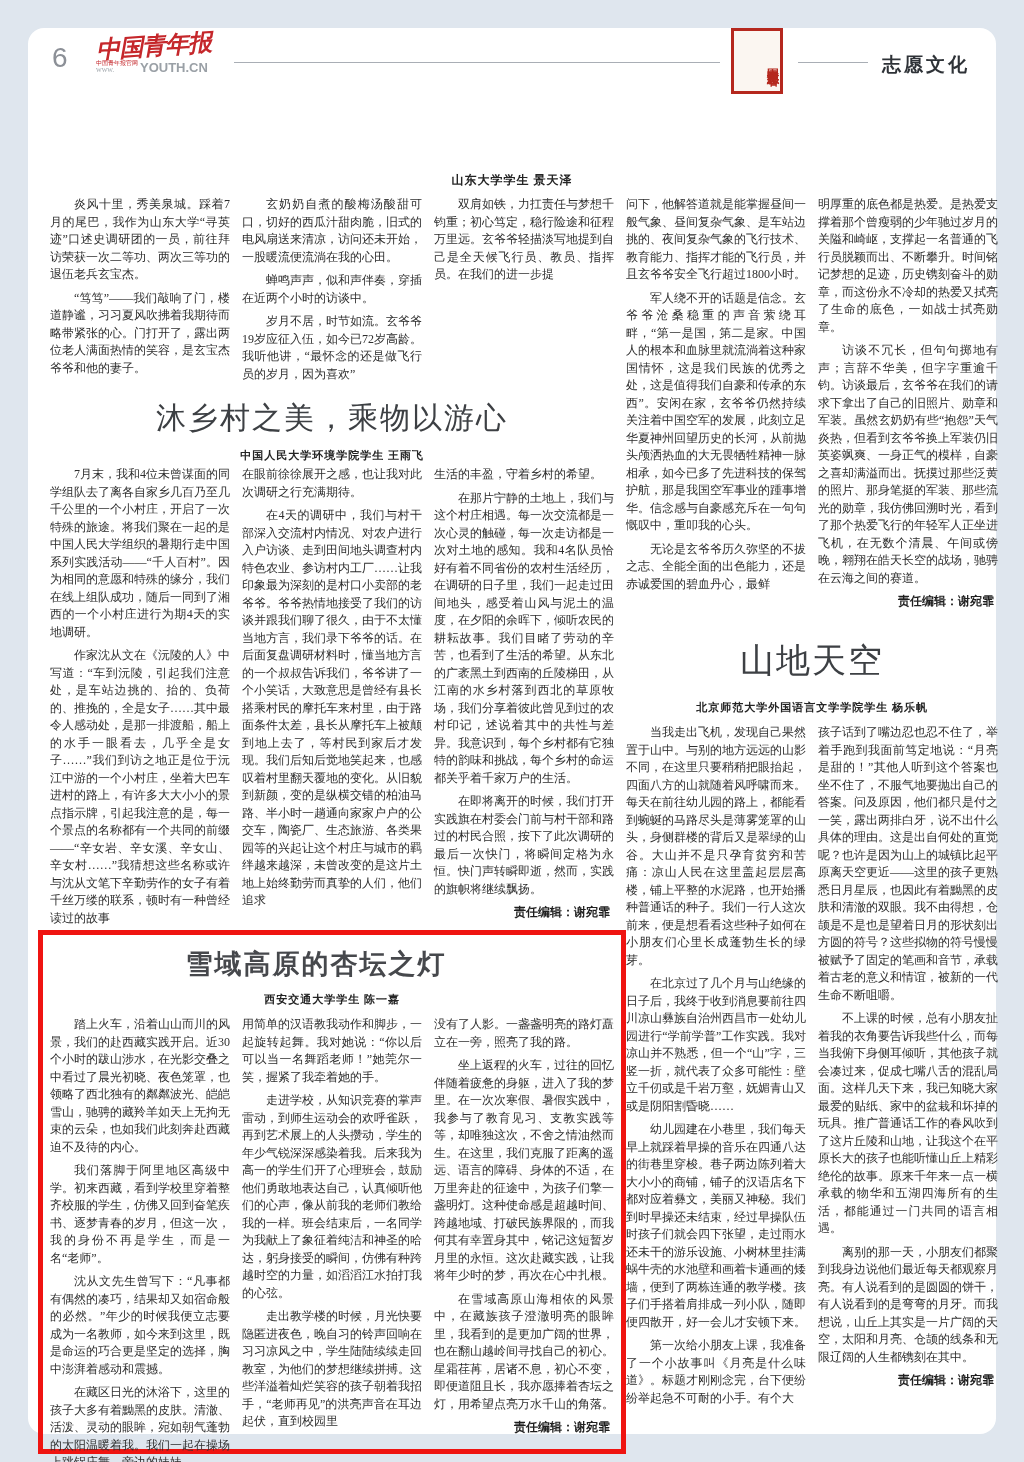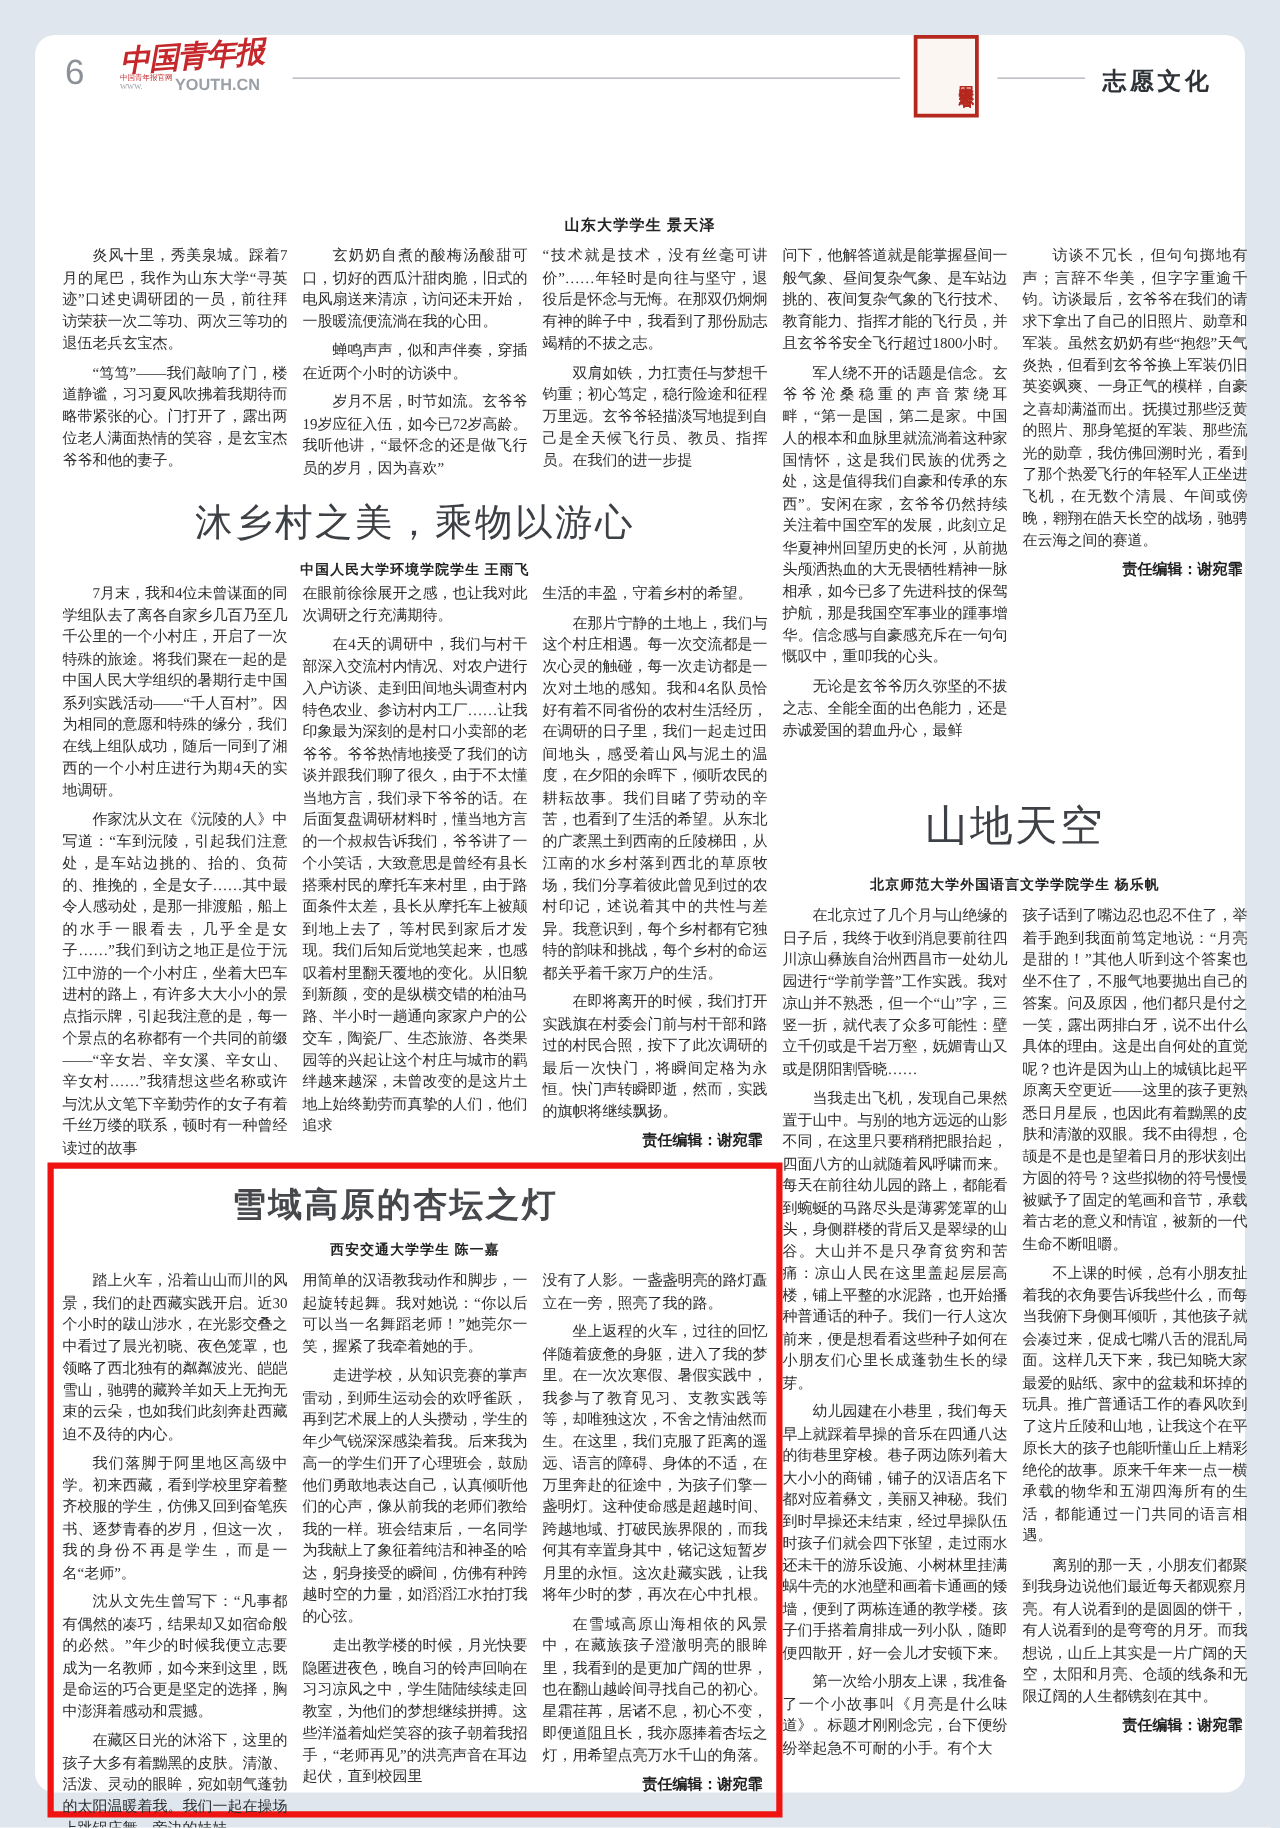--- a/index.html
+++ b/index.html
@@ -83,29 +83,29 @@
   <div class="col" style="left:50px;top:196px;">
     <p>炎风十里，秀美泉城。踩着7月的尾巴，我作为山东大学“寻英迹”口述史调研团的一员，前往拜访荣获一次二等功、两次三等功的退伍老兵玄宝杰。</p>
     <p>“笃笃”——我们敲响了门，楼道静谧，习习夏风吹拂着我期待而略带紧张的心。门打开了，露出两位老人满面热情的笑容，是玄宝杰爷爷和他的妻子。</p>
   </div>
   <div class="col" style="left:242px;top:196px;">
     <p>玄奶奶自煮的酸梅汤酸甜可口，切好的西瓜汁甜肉脆，旧式的电风扇送来清凉，访问还未开始，一股暖流便流淌在我的心田。</p>
     <p>蝉鸣声声，似和声伴奏，穿插在近两个小时的访谈中。</p>
     <p>岁月不居，时节如流。玄爷爷19岁应征入伍，如今已72岁高龄。我听他讲，“最怀念的还是做飞行员的岁月，因为喜欢”</p>
   </div>
   <div class="col" style="left:434px;top:196px;">
-    <p class="cont">“技术就是技术，没有丝毫可讲价”……年轻时是向往与坚守，退役后是怀念与无悔。在那双仍炯炯有神的眸子中，我看到了那份励志竭精的不拔之志。</p>
     <p>双肩如铁，力扛责任与梦想千钧重；初心笃定，稳行险途和征程万里远。玄爷爷轻描淡写地提到自己是全天候飞行员、教员、指挥员。在我们的进一步提</p>
   </div>
   <div class="col" style="left:626px;top:196px;">
     <p class="cont">问下，他解答道就是能掌握昼间一般气象、昼间复杂气象、是车站边挑的、夜间复杂气象的飞行技术、教育能力、指挥才能的飞行员，并且玄爷爷安全飞行超过1800小时。</p>
     <p>军人绕不开的话题是信念。玄爷爷沧桑稳重的声音萦绕耳畔，“第一是国，第二是家。中国人的根本和血脉里就流淌着这种家国情怀，这是我们民族的优秀之处，这是值得我们自豪和传承的东西”。安闲在家，玄爷爷仍然持续关注着中国空军的发展，此刻立足华夏神州回望历史的长河，从前抛头颅洒热血的大无畏牺牲精神一脉相承，如今已多了先进科技的保驾护航，那是我国空军事业的踵事增华。信念感与自豪感充斥在一句句慨叹中，重叩我的心头。</p>
     <p>无论是玄爷爷历久弥坚的不拔之志、全能全面的出色能力，还是赤诚爱国的碧血丹心，最鲜</p>
   </div>
   <div class="col" style="left:818px;top:196px;">
+    <p class="cont">明厚重的底色都是热爱。是热爱支撑着那个曾瘦弱的少年驰过岁月的关隘和崎岖，支撑起一名普通的飞行员脱颖而出、不断攀升。时间铭记梦想的足迹，历史镌刻奋斗的勋章，而这份永不冷却的热爱又拭亮了生命的底色，一如战士拭亮勋章。</p>
     <p>访谈不冗长，但句句掷地有声；言辞不华美，但字字重逾千钧。访谈最后，玄爷爷在我们的请求下拿出了自己的旧照片、勋章和军装。虽然玄奶奶有些“抱怨”天气炎热，但看到玄爷爷换上军装仍旧英姿飒爽、一身正气的模样，自豪之喜却满溢而出。抚摸过那些泛黄的照片、那身笔挺的军装、那些流光的勋章，我仿佛回溯时光，看到了那个热爱飞行的年轻军人正坐进飞机，在无数个清晨、午间或傍晚，翱翔在皓天长空的战场，驰骋在云海之间的赛道。</p>
     <p class="editor">责任编辑：谢宛霏</p>
   </div>
 
   <div class="title-md" style="left:50px;top:398px;width:564px;font-size:30px;">沐乡村之美，乘物以游心</div>
   <div class="byline" style="left:50px;top:448px;width:564px;font-size:11px;">中国人民大学环境学院学生 王雨飞</div>
 
   <div class="col" style="left:50px;top:466px;">
     <p>7月末，我和4位未曾谋面的同学组队去了离各自家乡几百乃至几千公里的一个小村庄，开启了一次特殊的旅途。将我们聚在一起的是中国人民大学组织的暑期行走中国系列实践活动——“千人百村”。因为相同的意愿和特殊的缘分，我们在线上组队成功，随后一同到了湘西的一个小村庄进行为期4天的实地调研。</p>
     <p>作家沈从文在《沅陵的人》中写道：“车到沅陵，引起我们注意处，是车站边挑的、抬的、负荷的、推挽的，全是女子……其中最令人感动处，是那一排渡船，船上的水手一眼看去，几乎全是女子……”我们到访之地正是位于沅江中游的一个小村庄，坐着大巴车进村的路上，有许多大大小小的景点指示牌，引起我注意的是，每一个景点的名称都有一个共同的前缀——“辛女岩、辛女溪、辛女山、辛女村……”我猜想这些名称或许与沈从文笔下辛勤劳作的女子有着千丝万缕的联系，顿时有一种曾经读过的故事</p>
@@ -118,22 +118,22 @@
     <p class="cont">生活的丰盈，守着乡村的希望。</p>
     <p>在那片宁静的土地上，我们与这个村庄相遇。每一次交流都是一次心灵的触碰，每一次走访都是一次对土地的感知。我和4名队员恰好有着不同省份的农村生活经历，在调研的日子里，我们一起走过田间地头，感受着山风与泥土的温度，在夕阳的余晖下，倾听农民的耕耘故事。我们目睹了劳动的辛苦，也看到了生活的希望。从东北的广袤黑土到西南的丘陵梯田，从江南的水乡村落到西北的草原牧场，我们分享着彼此曾见到过的农村印记，述说着其中的共性与差异。我意识到，每个乡村都有它独特的韵味和挑战，每个乡村的命运都关乎着千家万户的生活。</p>
     <p>在即将离开的时候，我们打开实践旗在村委会门前与村干部和路过的村民合照，按下了此次调研的最后一次快门，将瞬间定格为永恒。快门声转瞬即逝，然而，实践的旗帜将继续飘扬。</p>
     <p class="editor">责任编辑：谢宛霏</p>
   </div>
 
   <div class="title-md" style="left:626px;top:638px;width:372px;font-size:34px;">山地天空</div>
   <div class="byline" style="left:626px;top:700px;width:372px;font-size:11px;">北京师范大学外国语言文学学院学生 杨乐帆</div>
 
   <div class="col" style="left:626px;top:724px;">
+    <p>当我走出飞机，发现自己果然置于山中。与别的地方远远的山影不同，在这里只要稍稍把眼抬起，四面八方的山就随着风呼啸而来。每天在前往幼儿园的路上，都能看到蜿蜒的马路尽头是薄雾笼罩的山头，身侧群楼的背后又是翠绿的山谷。大山并不是只孕育贫穷和苦痛：凉山人民在这里盖起层层高楼，铺上平整的水泥路，也开始播种普通话的种子。我们一行人这次前来，便是想看看这些种子如何在小朋友们心里长成蓬勃生长的绿芽。</p>
     <p>在北京过了几个月与山绝缘的日子后，我终于收到消息要前往四川凉山彝族自治州西昌市一处幼儿园进行“学前学普”工作实践。我对凉山并不熟悉，但一个“山”字，三竖一折，就代表了众多可能性：壁立千仞或是千岩万壑，妩媚青山又或是阴阳割昏晓……</p>
-    <p>当我走出飞机，发现自己果然置于山中。与别的地方远远的山影不同，在这里只要稍稍把眼抬起，四面八方的山就随着风呼啸而来。每天在前往幼儿园的路上，都能看到蜿蜒的马路尽头是薄雾笼罩的山头，身侧群楼的背后又是翠绿的山谷。大山并不是只孕育贫穷和苦痛：凉山人民在这里盖起层层高楼，铺上平整的水泥路，也开始播种普通话的种子。我们一行人这次前来，便是想看看这些种子如何在小朋友们心里长成蓬勃生长的绿芽。</p>
     <p>幼儿园建在小巷里，我们每天早上就踩着早操的音乐在四通八达的街巷里穿梭。巷子两边陈列着大大小小的商铺，铺子的汉语店名下都对应着彝文，美丽又神秘。我们到时早操还未结束，经过早操队伍时孩子们就会四下张望，走过雨水还未干的游乐设施、小树林里挂满蜗牛壳的水池壁和画着卡通画的矮墙，便到了两栋连通的教学楼。孩子们手搭着肩排成一列小队，随即便四散开，好一会儿才安顿下来。</p>
     <p>第一次给小朋友上课，我准备了一个小故事叫《月亮是什么味道》。标题才刚刚念完，台下便纷纷举起急不可耐的小手。有个大</p>
   </div>
   <div class="col" style="left:818px;top:724px;">
     <p class="cont">孩子话到了嘴边忍也忍不住了，举着手跑到我面前笃定地说：“月亮是甜的！”其他人听到这个答案也坐不住了，不服气地要抛出自己的答案。问及原因，他们都只是付之一笑，露出两排白牙，说不出什么具体的理由。这是出自何处的直觉呢？也许是因为山上的城镇比起平原离天空更近——这里的孩子更熟悉日月星辰，也因此有着黝黑的皮肤和清澈的双眼。我不由得想，仓颉是不是也是望着日月的形状刻出方圆的符号？这些拟物的符号慢慢被赋予了固定的笔画和音节，承载着古老的意义和情谊，被新的一代生命不断咀嚼。</p>
     <p>不上课的时候，总有小朋友扯着我的衣角要告诉我些什么，而每当我俯下身侧耳倾听，其他孩子就会凑过来，促成七嘴八舌的混乱局面。这样几天下来，我已知晓大家最爱的贴纸、家中的盆栽和坏掉的玩具。推广普通话工作的春风吹到了这片丘陵和山地，让我这个在平原长大的孩子也能听懂山丘上精彩绝伦的故事。原来千年来一点一横承载的物华和五湖四海所有的生活，都能通过一门共同的语言相遇。</p>
     <p>离别的那一天，小朋友们都聚到我身边说他们最近每天都观察月亮。有人说看到的是圆圆的饼干，有人说看到的是弯弯的月牙。而我想说，山丘上其实是一片广阔的天空，太阳和月亮、仓颉的线条和无限辽阔的人生都镌刻在其中。</p>
     <p class="editor">责任编辑：谢宛霏</p>
   </div>
 

